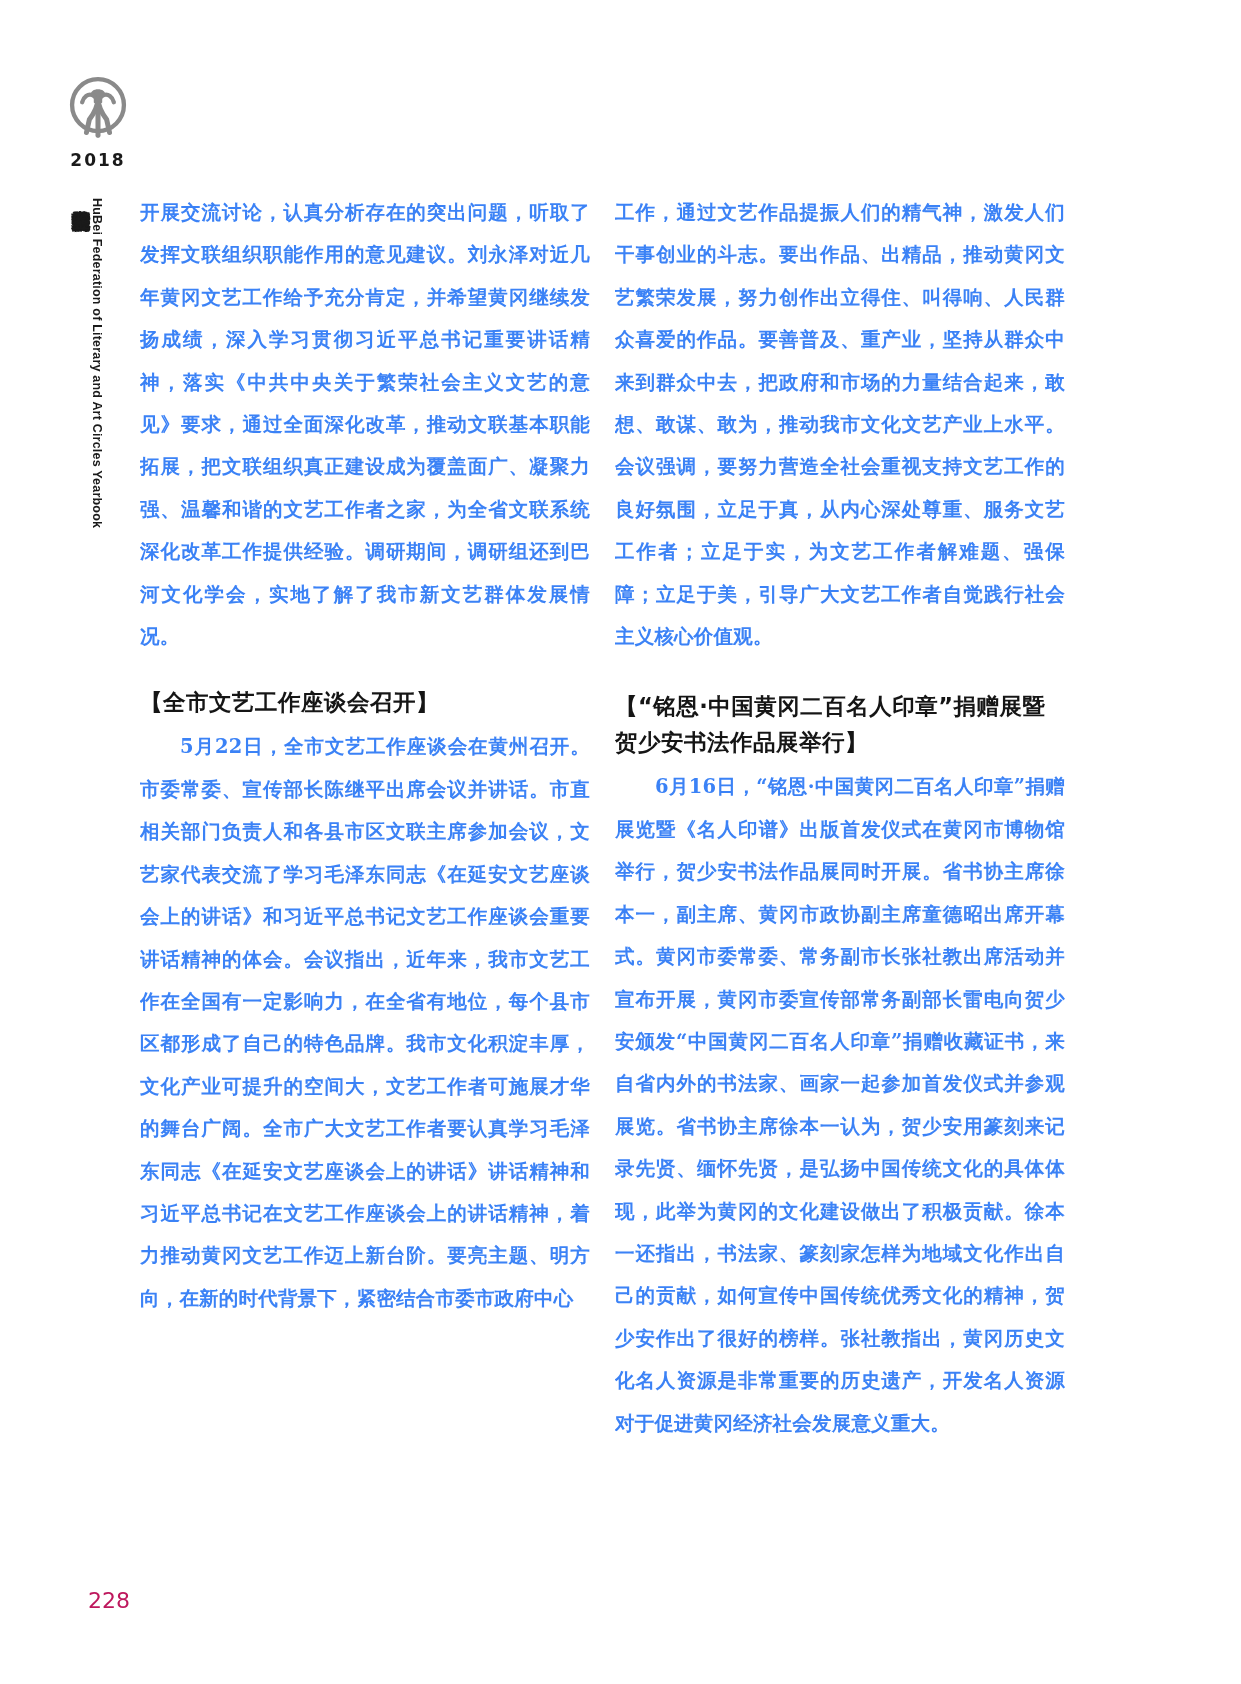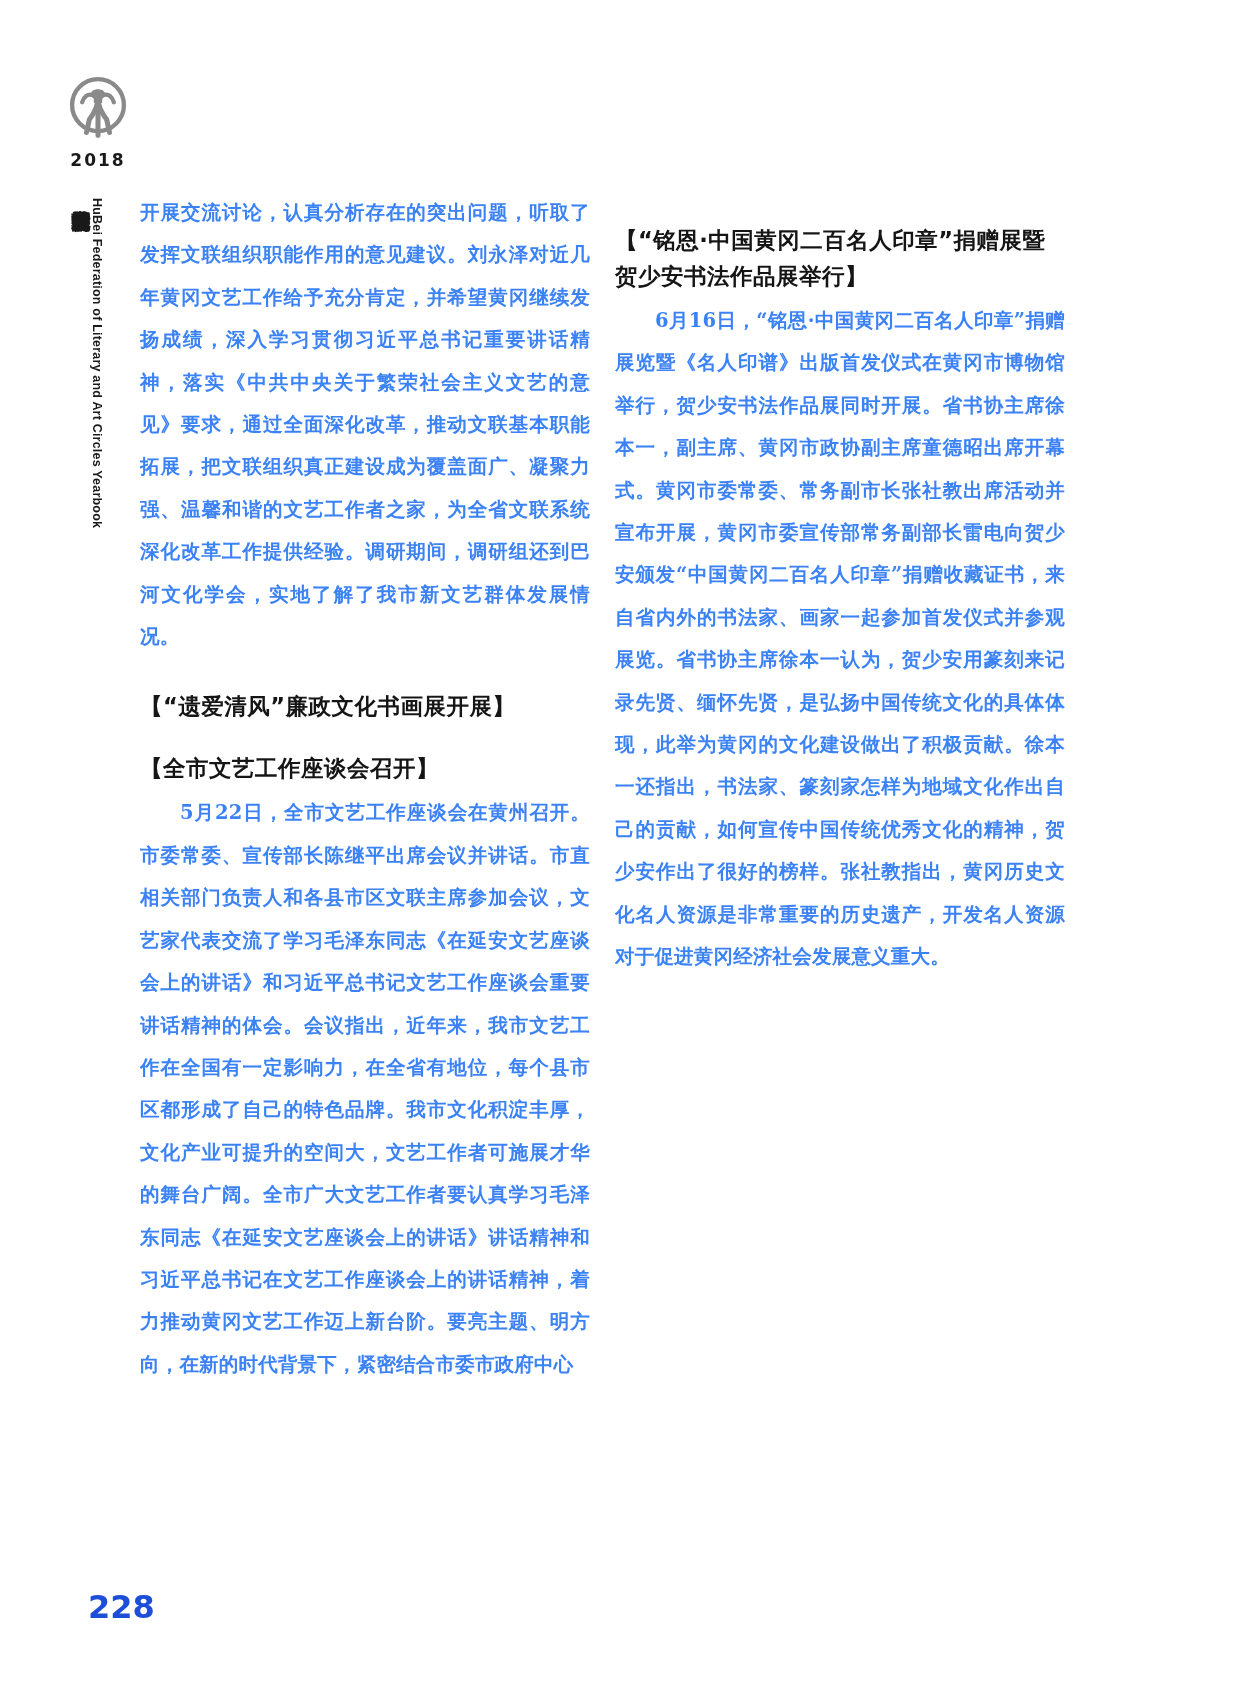--- a/index.html
+++ b/index.html
@@ -84,24 +84,24 @@
     white-space: nowrap;
     transform-origin: left top;
     transform: rotate(90deg);
   }
 
   #page-number {
     position: absolute;
     left: 88px;
     top: 1588px;
     font-family: "DejaVu Sans", sans-serif;
-    font-weight: bold;
-    font-size: 32px;
+    font-weight: normal;
+    font-size: 22px;
     letter-spacing: 0px;
-    color: #1d4ed8;
+    color: #be185d;
   }
 
   
   #content {
     position: absolute;
     left: 140px;
     top: 192px;
     width: 965px;
     height: 1340px;
   }
@@ -165,27 +165,27 @@
     </div>
 
     <div id="page-number">228</div>
   </div>
 
   <div id="content">
 
     <div class="col" id="col-left">
       <p class="para">开展交流讨论，认真分析存在的突出问题，听取了发挥文联组织职能作用的意见建议。刘永泽对近几年黄冈文艺工作给予充分肯定，并希望黄冈继续发扬成绩，深入学习贯彻习近平总书记重要讲话精神，落实《中共中央关于繁荣社会主义文艺的意见》要求，通过全面深化改革，推动文联基本职能拓展，把文联组织真正建设成为覆盖面广、凝聚力强、温馨和谐的文艺工作者之家，为全省文联系统深化改革工作提供经验。调研期间，调研组还到巴河文化学会，实地了解了我市新文艺群体发展情况。</p>
 
-      <h2 class="heading first">【“遗爱清风”廉政文化书画展开展】</h2>
 
       <h2 class="heading">【全市文艺工作座谈会召开】</h2>
       <p class="para indent">5月22日，全市文艺工作座谈会在黄州召开。市委常委、宣传部长陈继平出席会议并讲话。市直相关部门负责人和各县市区文联主席参加会议，文艺家代表交流了学习毛泽东同志《在延安文艺座谈会上的讲话》和习近平总书记文艺工作座谈会重要讲话精神的体会。会议指出，近年来，我市文艺工作在全国有一定影响力，在全省有地位，每个县市区都形成了自己的特色品牌。我市文化积淀丰厚，文化产业可提升的空间大，文艺工作者可施展才华的舞台广阔。全市广大文艺工作者要认真学习毛泽东同志《在延安文艺座谈会上的讲话》讲话精神和习近平总书记在文艺工作座谈会上的讲话精神，着力推动黄冈文艺工作迈上新台阶。要亮主题、明方向，在新的时代背景下，紧密结合市委市政府中心</p>
     </div>
 
     <div class="col" id="col-right">
+      <p class="para">工作，通过文艺作品提振人们的精气神，激发人们干事创业的斗志。要出作品、出精品，推动黄冈文艺繁荣发展，努力创作出立得住、叫得响、人民群众喜爱的作品。要善普及、重产业，坚持从群众中来到群众中去，把政府和市场的力量结合起来，敢想、敢谋、敢为，推动我市文化文艺产业上水平。会议强调，要努力营造全社会重视支持文艺工作的良好氛围，立足于真，从内心深处尊重、服务文艺工作者；立足于实，为文艺工作者解难题、强保障；立足于美，引导广大文艺工作者自觉践行社会主义核心价值观。</p>
 
       <h2 class="heading first">【“铭恩·中国黄冈二百名人印章”捐赠展暨贺少安书法作品展举行】</h2>
       <p class="para indent">6月16日，“铭恩·中国黄冈二百名人印章”捐赠展览暨《名人印谱》出版首发仪式在黄冈市博物馆举行，贺少安书法作品展同时开展。省书协主席徐本一，副主席、黄冈市政协副主席童德昭出席开幕式。黄冈市委常委、常务副市长张社教出席活动并宣布开展，黄冈市委宣传部常务副部长雷电向贺少安颁发“中国黄冈二百名人印章”捐赠收藏证书，来自省内外的书法家、画家一起参加首发仪式并参观展览。省书协主席徐本一认为，贺少安用篆刻来记录先贤、缅怀先贤，是弘扬中国传统文化的具体体现，此举为黄冈的文化建设做出了积极贡献。徐本一还指出，书法家、篆刻家怎样为地域文化作出自己的贡献，如何宣传中国传统优秀文化的精神，贺少安作出了很好的榜样。张社教指出，黄冈历史文化名人资源是非常重要的历史遗产，开发名人资源对于促进黄冈经济社会发展意义重大。</p>
 
 
     </div>
 
   </div>
 </div>
 

